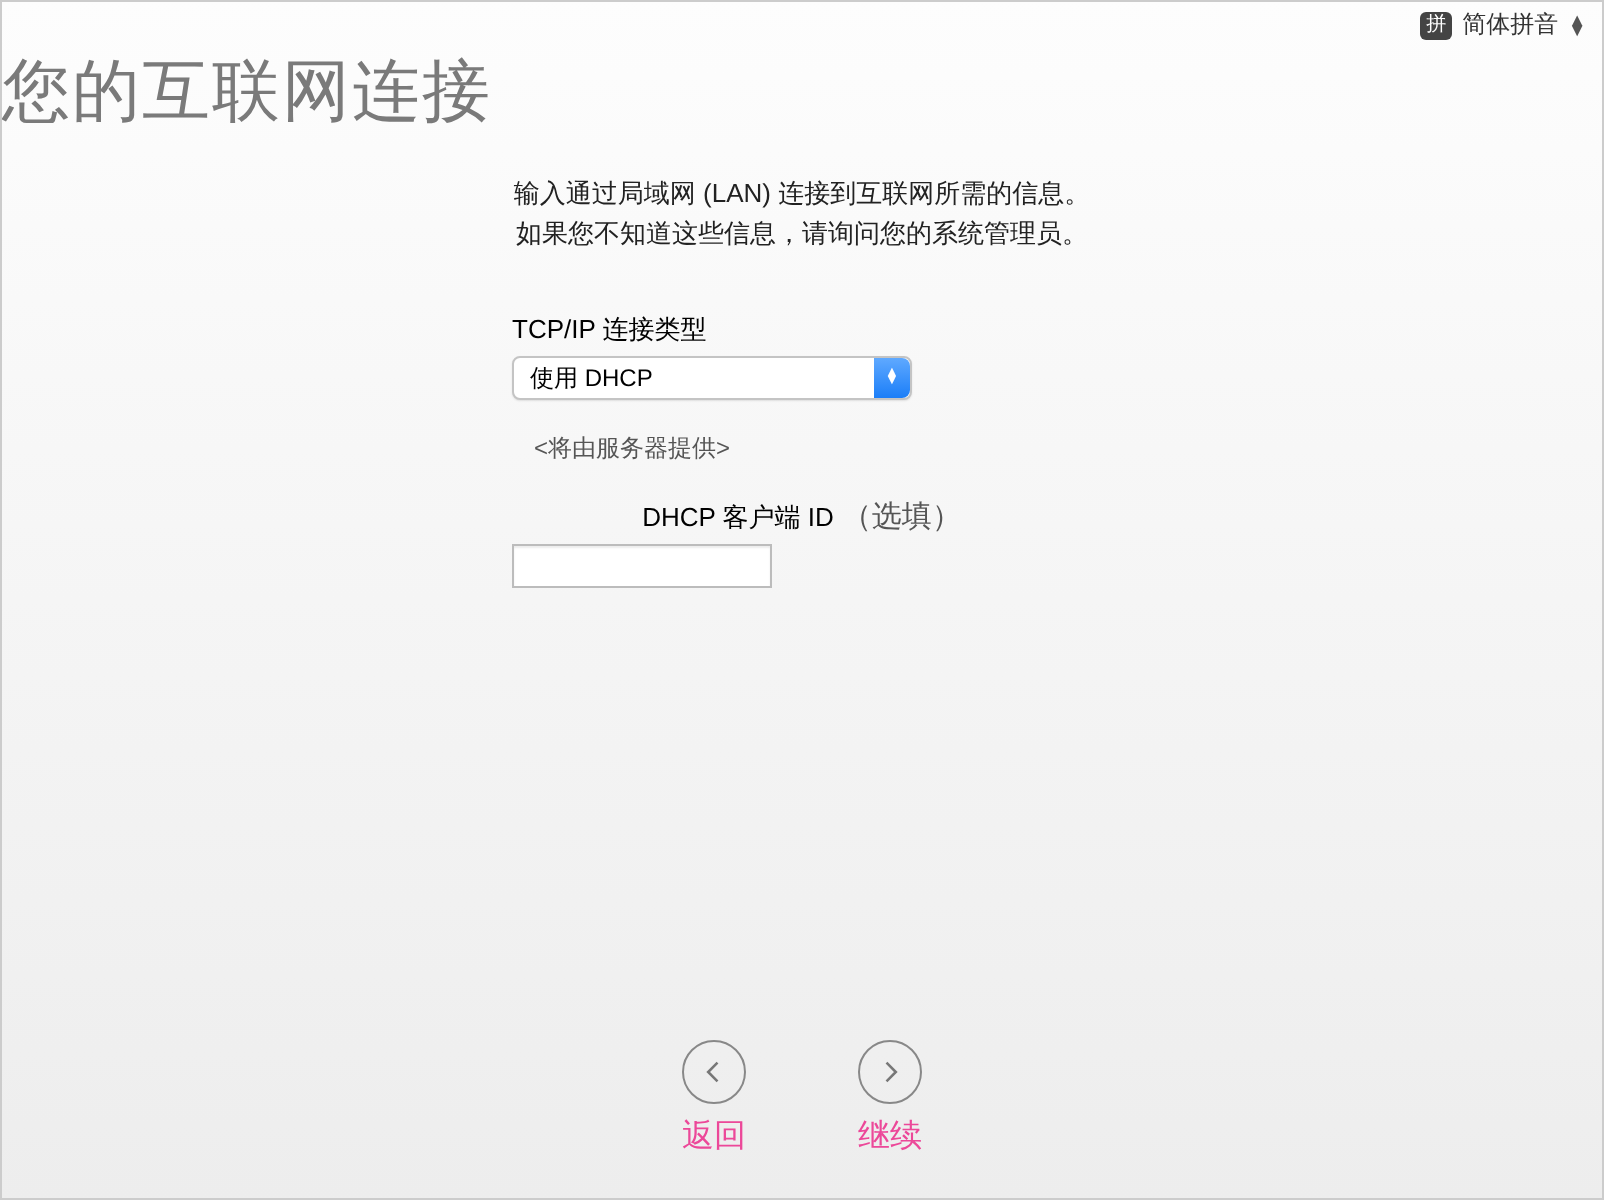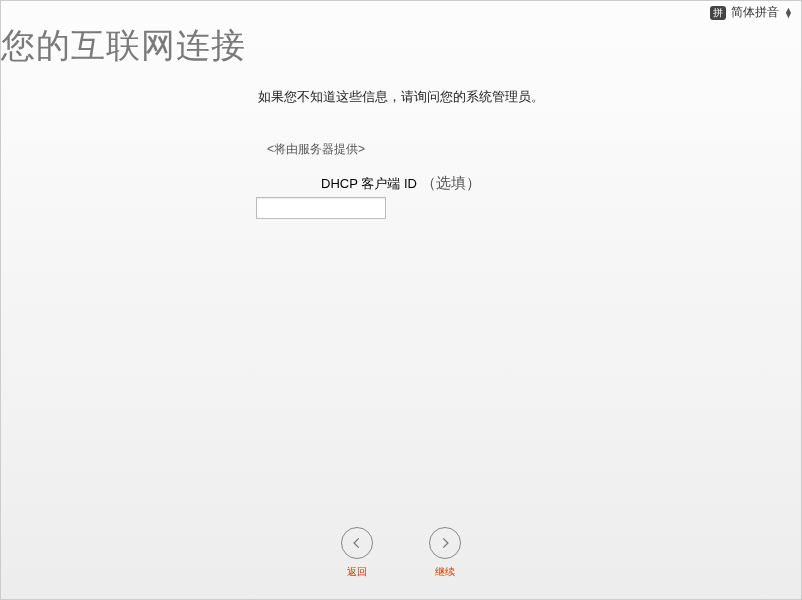--- a/index.html
+++ b/index.html
@@ -170,44 +170,57 @@
       width: 32px; height: 32px;
       border: 1.5px solid #888;
       border-radius: 50%;
       display: flex;
       align-items: center;
       justify-content: center;
       color: #666;
     }
     .circle-btn svg { width: 14px; height: 14px; }
     .nav-label {
-      font-size: 10px;
-      color: #c2410c;
+      font-size: 16px;
+      color: #ec4899;
     }
   </style>
 </head>
 <body>
 
 <div class="menu-bar">
   <span class="ime-badge">拼</span>
   <span>简体拼音</span>
   <span class="ime-updown">
       <span>▲</span>
       <span>▼</span>
     </span>
 </div>
 
 <h1 class="page-title">您的互联网连接</h1>
 <div class="subtitle">
+  <div>输入通过局域网 (LAN) 连接到互联网所需的信息。</div>
   <div>如果您不知道这些信息，请询问您的系统管理员。</div>
 </div>
 
 <div class="form-area">
 
   <div class="col">
+    <div class="block">
+      <div class="label-row">
+        <span class="label">TCP/IP 连接类型</span>
+      </div>
+      <div class="select-wrap">
+        <span>使用 DHCP</span>
+        <div class="select-btn">
+          <span>▲</span>
+            <span>▼</span>
+        </div>
+      </div>
+    </div>
     <div class="block">
       <div class="ip-placeholder">&lt;将由服务器提供&gt;</div>
     </div>
     <div class="block">
       <div class="label-row" style="justify-content:center;">
         <span class="label">DHCP 客户端 ID</span>
         <span class="hint-inline">（选填）</span>
       </div>
       <input class="text-input" type="text" value="" style="">
     </div>

